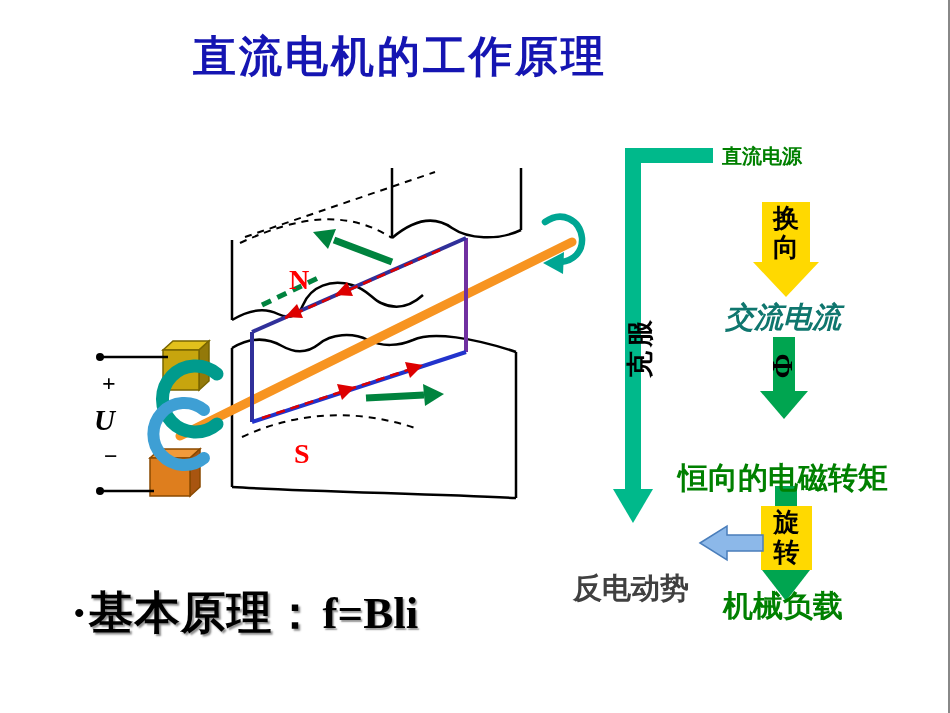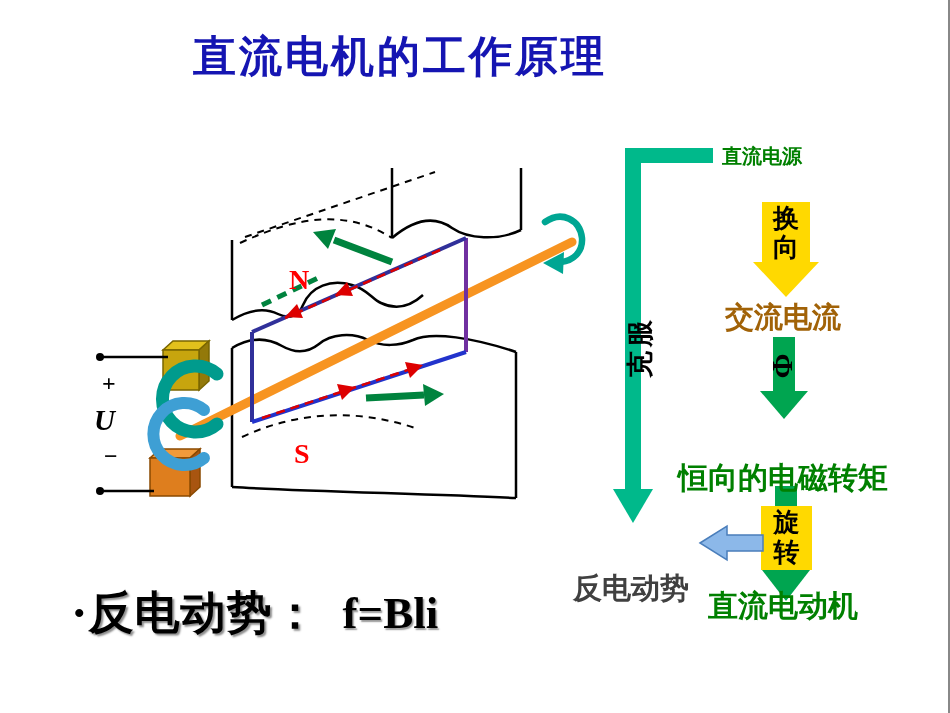--- a/index.html
+++ b/index.html
@@ -14,37 +14,37 @@
   .heading{left:86px;top:99px;font-size:39px;color:#000;letter-spacing:2px;}
 
   .n-label{left:289px;top:264px;font-size:28px;color:#FF0000;}
   .s-label{left:294px;top:438px;font-size:28px;color:#FF0000;}
   .plus{left:102px;top:370px;font-size:24px;color:#000;}
   .u-label{left:94px;top:404px;font-size:29px;font-style:italic;color:#000;}
   .minus{left:104px;top:443px;font-size:24px;color:#000;}
 
   .dc-source{left:722px;top:143px;font-size:20px;color:#008000;}
   .commutation{left:762px;top:204px;width:48px;text-align:center;font-size:26px;line-height:29px;color:#000;}
-  .ac-current{left:783px;top:298px;transform:translateX(-50%);font-size:29px;color:#a16207;}
+  .ac-current{left:783px;top:298px;transform:translateX(-50%);font-size:29px;color:#0f766e;font-style:italic;}
   .flux{left:783px;top:366px;transform:translate(-50%,-50%) rotate(90deg);font-size:30px;color:#000;}
   .overcome{left:598px;top:329px;width:84px;text-align:center;transform:rotate(-90deg);font-size:27px;color:#000;letter-spacing:4px;}
   .torque1{left:783px;top:413px;transform:translateX(-50%);font-size:30px;color:#008000;margin-top:45px;}
   .torque2{left:783px;top:446px;transform:translateX(-50%);font-size:30px;color:#008000;}
   .rotation-text{left:761px;top:508px;width:51px;text-align:center;font-size:26px;line-height:30px;color:#000;}
   .back-emf{left:573px;top:525px;font-size:29px;color:#404040;margin-top:44px;}
   .mech-load{left:783px;top:586px;transform:translateX(-50%);font-size:30px;color:#008000;}
 
   .principle{left:74px;top:583px;display:flex;align-items:center;position:absolute;}
   .principle .bullet{font-size:30px;font-weight:bold;margin-right:4px;color:#000;}
   .principle .plabel{
     font-size:45px;font-weight:bold;color:#000;letter-spacing:1px;
     text-shadow:2px 2px 2px rgba(0,0,0,0.45);
   }
   .principle .pformula{
-    font-size:45px;font-weight:bold;color:#000;margin-left:24px;
+    font-size:45px;font-weight:bold;color:#000;margin-left:4px;
     font-family:"Liberation Serif","DejaVu Serif",serif;
     text-shadow:1.5px 1.5px 1.5px rgba(0,0,0,0.4);
   }
   .blk{display:block;}
 </style>
 </head>
 <body>
 
 <div class="slide">
 
@@ -161,21 +161,21 @@
   <div class="abs flux">Φ</div>
   <div class="abs overcome">克服</div>
   <div class="abs torque1">恒向的电磁转矩</div>
 
   <div class="abs rotation-text">
     <span class="blk">旋</span>
     <span class="blk">转</span>
   </div>
 
   <div class="abs back-emf">反电动势</div>
-  <div class="abs mech-load">直流电动机</div>
+  <div class="abs mech-load">机械负载</div>
 
   <div class="principle">
     <span class="bullet">•</span>
-    <span class="plabel">反电动势：</span>
+    <span class="plabel">基本原理：</span>
     <span class="pformula">f=Bli</span>
   </div>
 
 </div>
 
 </body></html>

